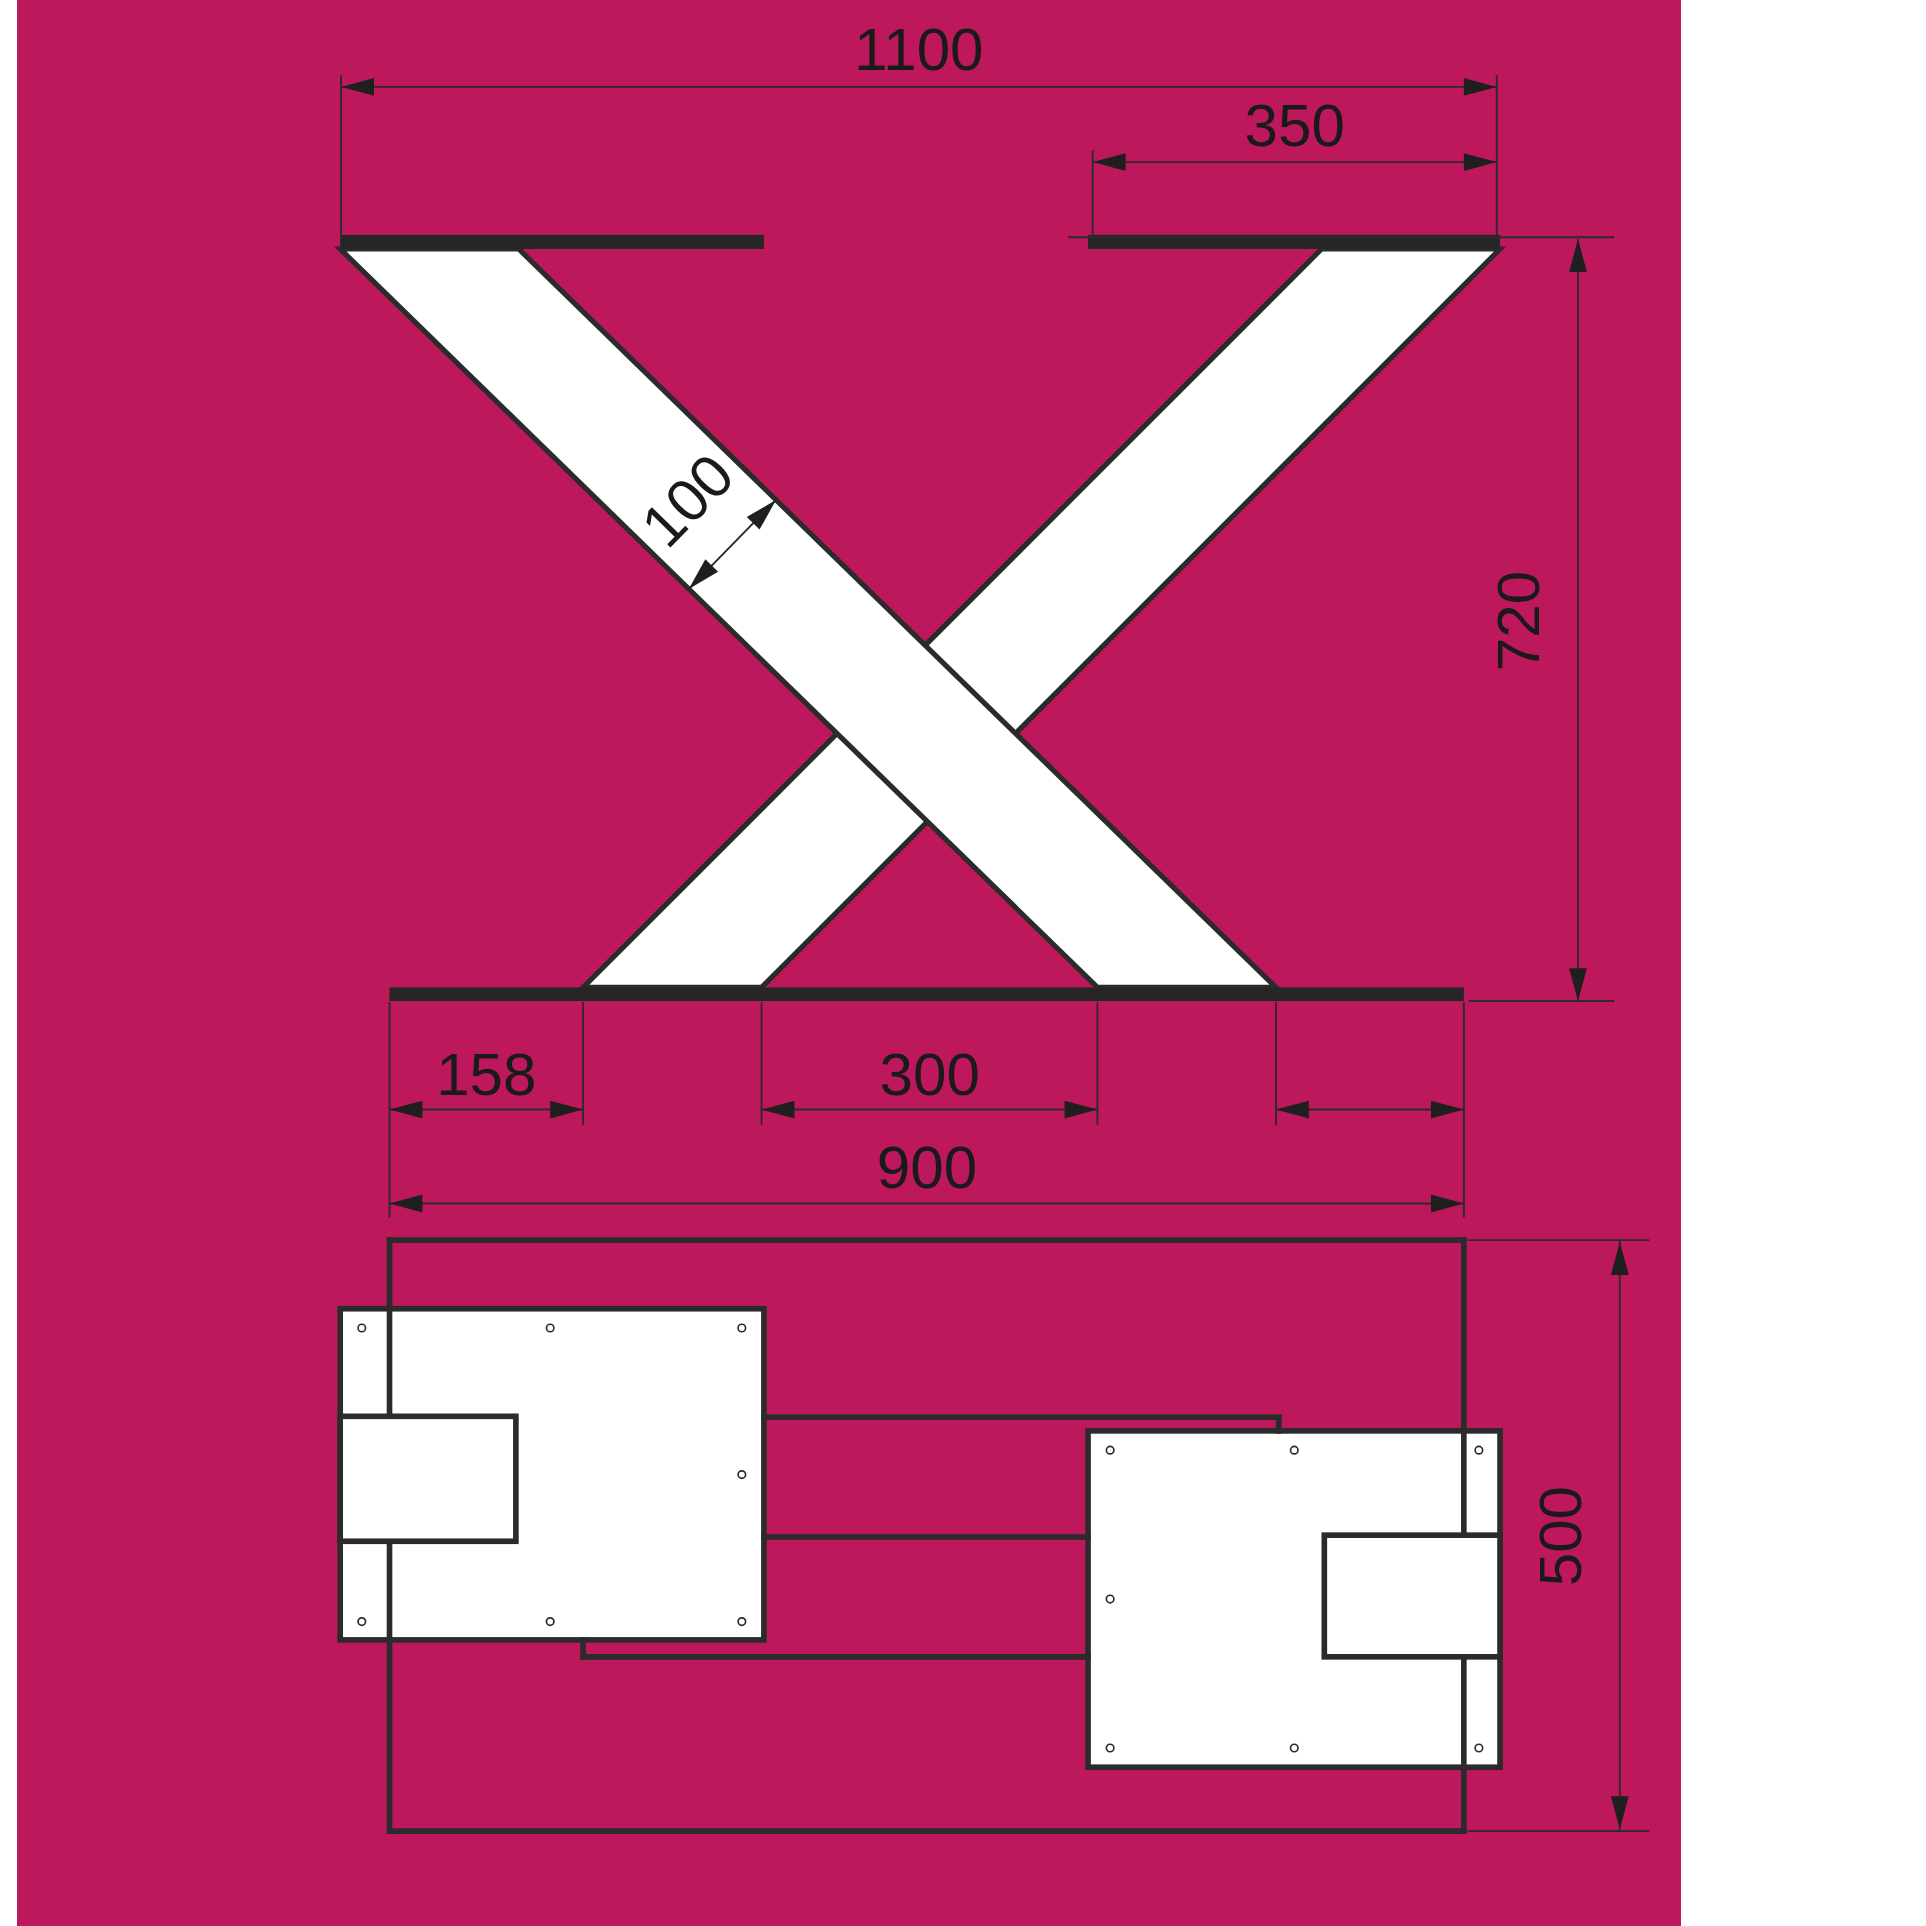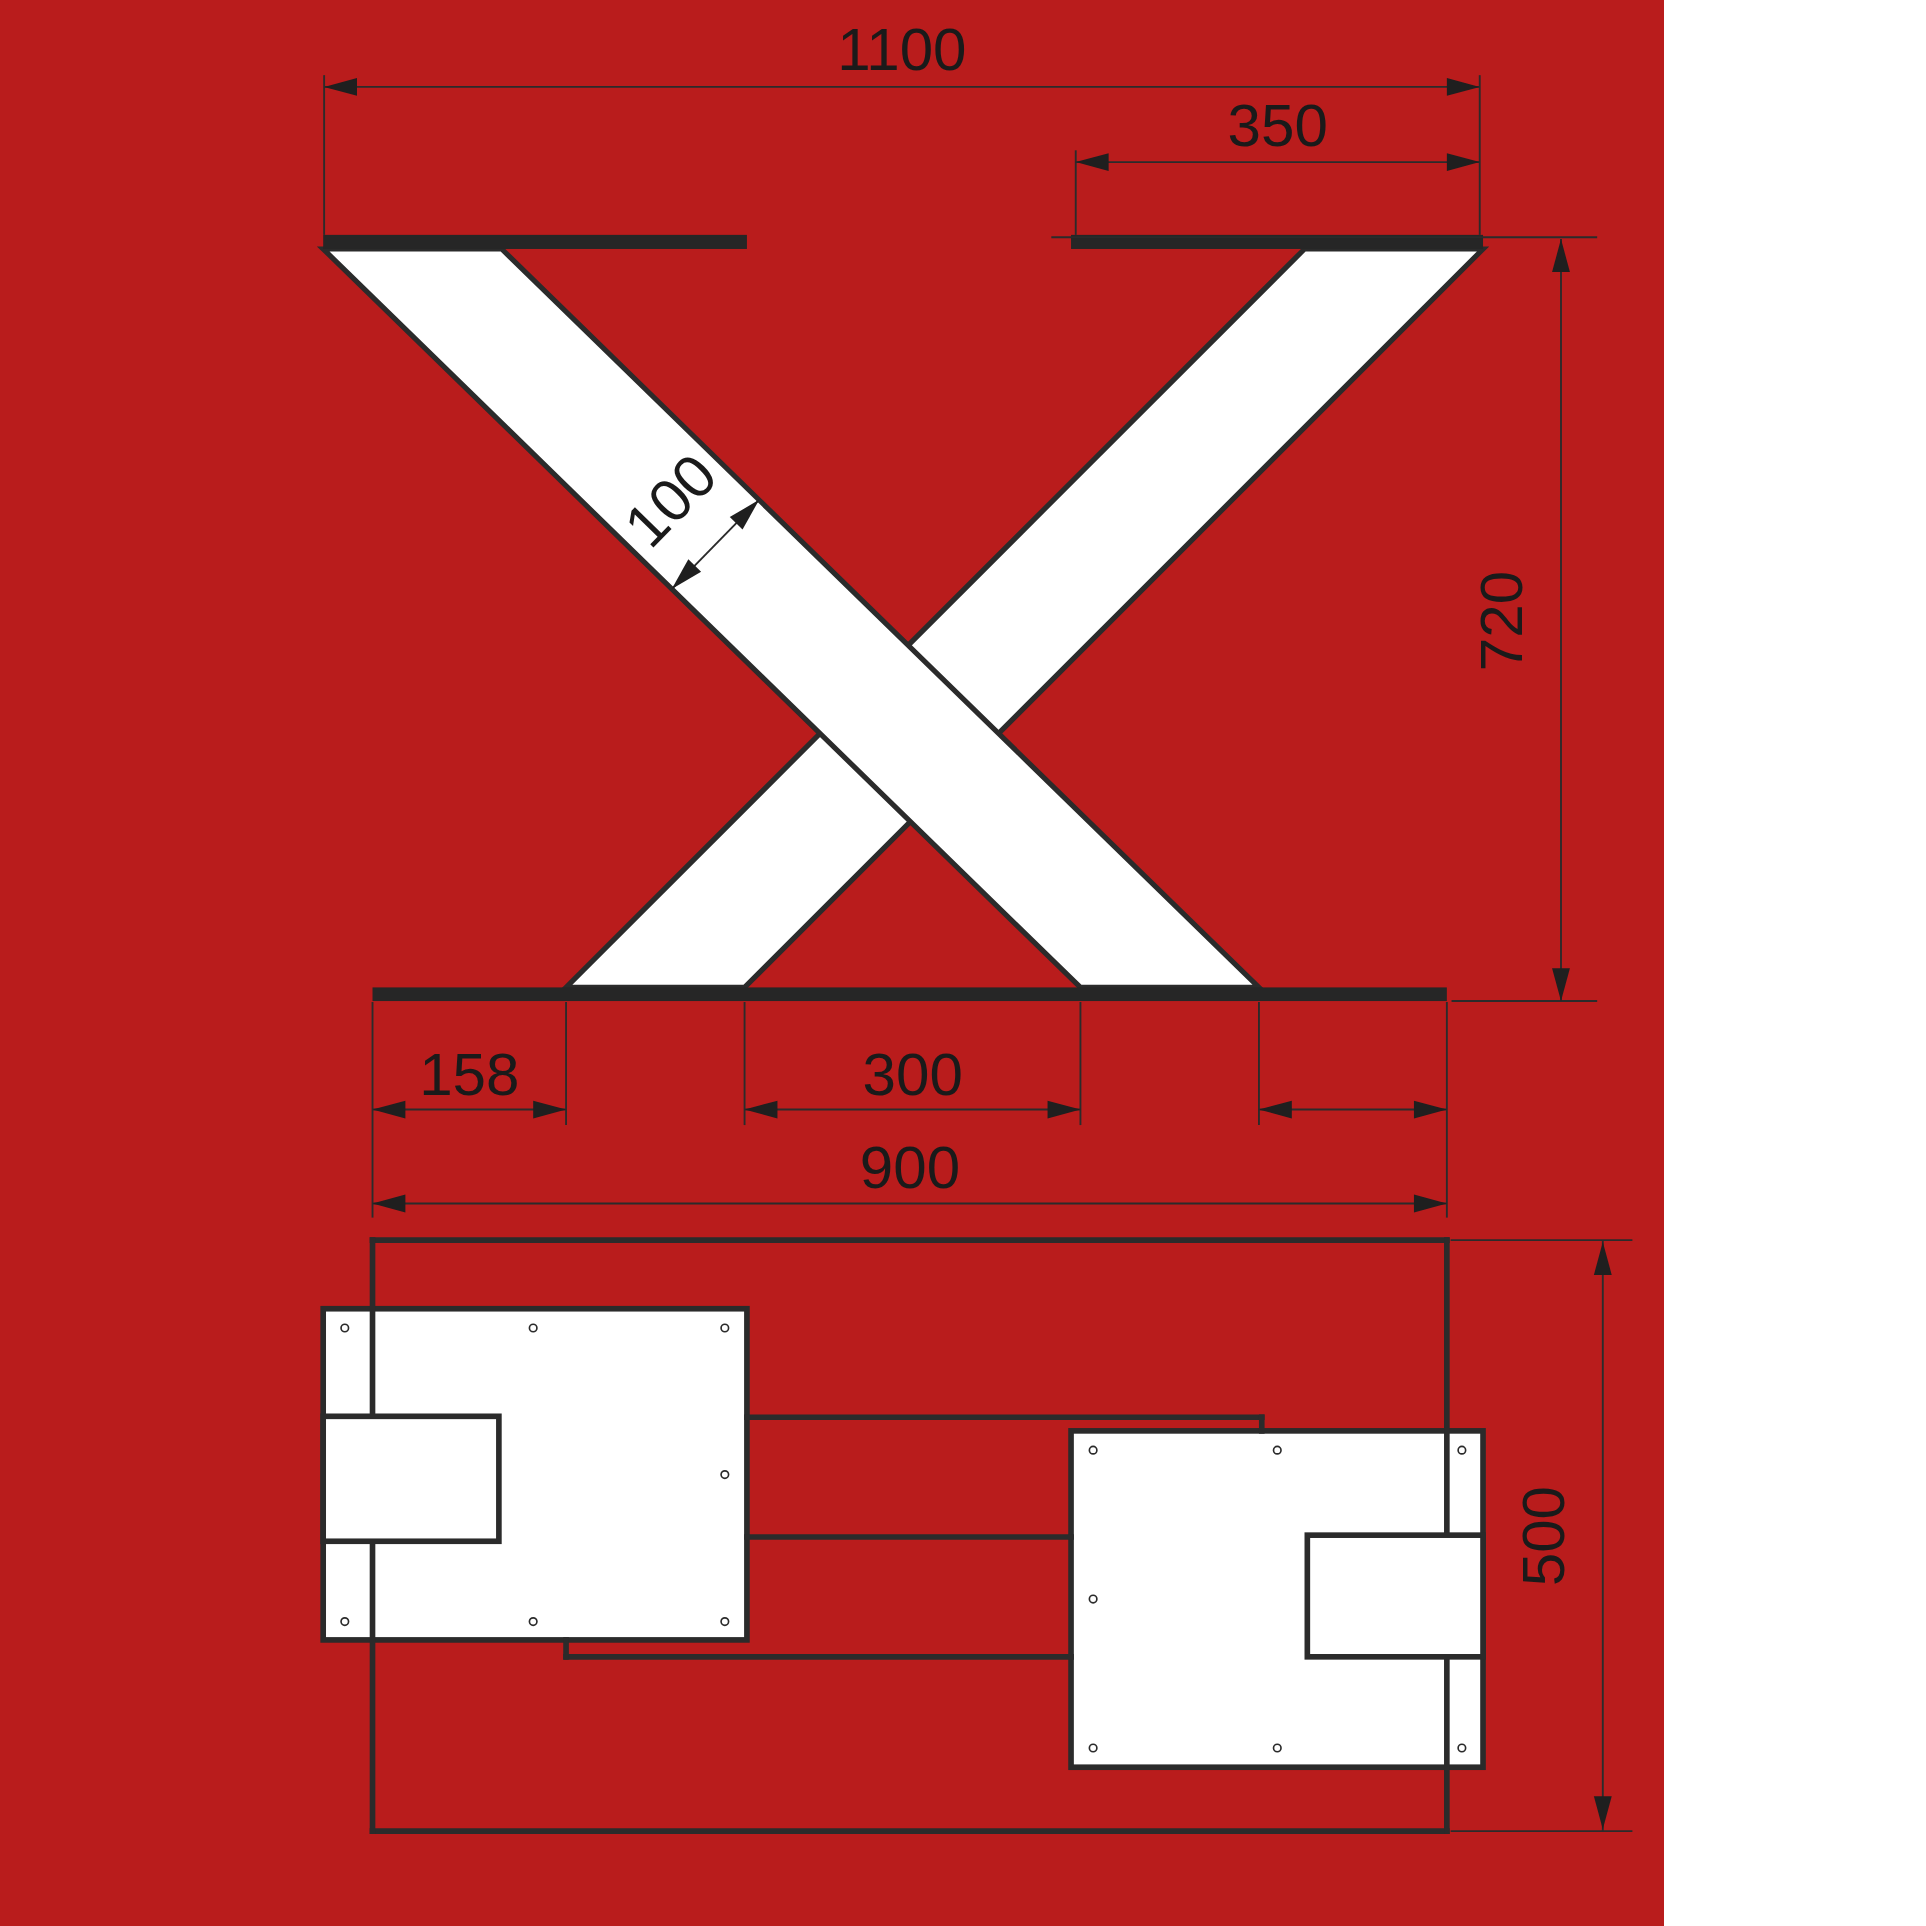--- a/index.html
+++ b/index.html
@@ -3,22 +3,23 @@
 <meta charset="utf-8">
 <style>
   html, body {
     margin: 0;
     padding: 0;
     background: #ffffff;
   }
   .sheet {
     width: 1664px;
     height: 1926px;
-    background: #b91c1c;
+    background: #be185d;
     position: relative;
+    margin-left: 17px;
   }
   svg { display: block; }
   .part-line {
     stroke: #2b2b2b;
     stroke-width: 12;
     fill: none;
     stroke-linecap: square;
   }
   .leg-line {
     stroke: #2b2b2b;

